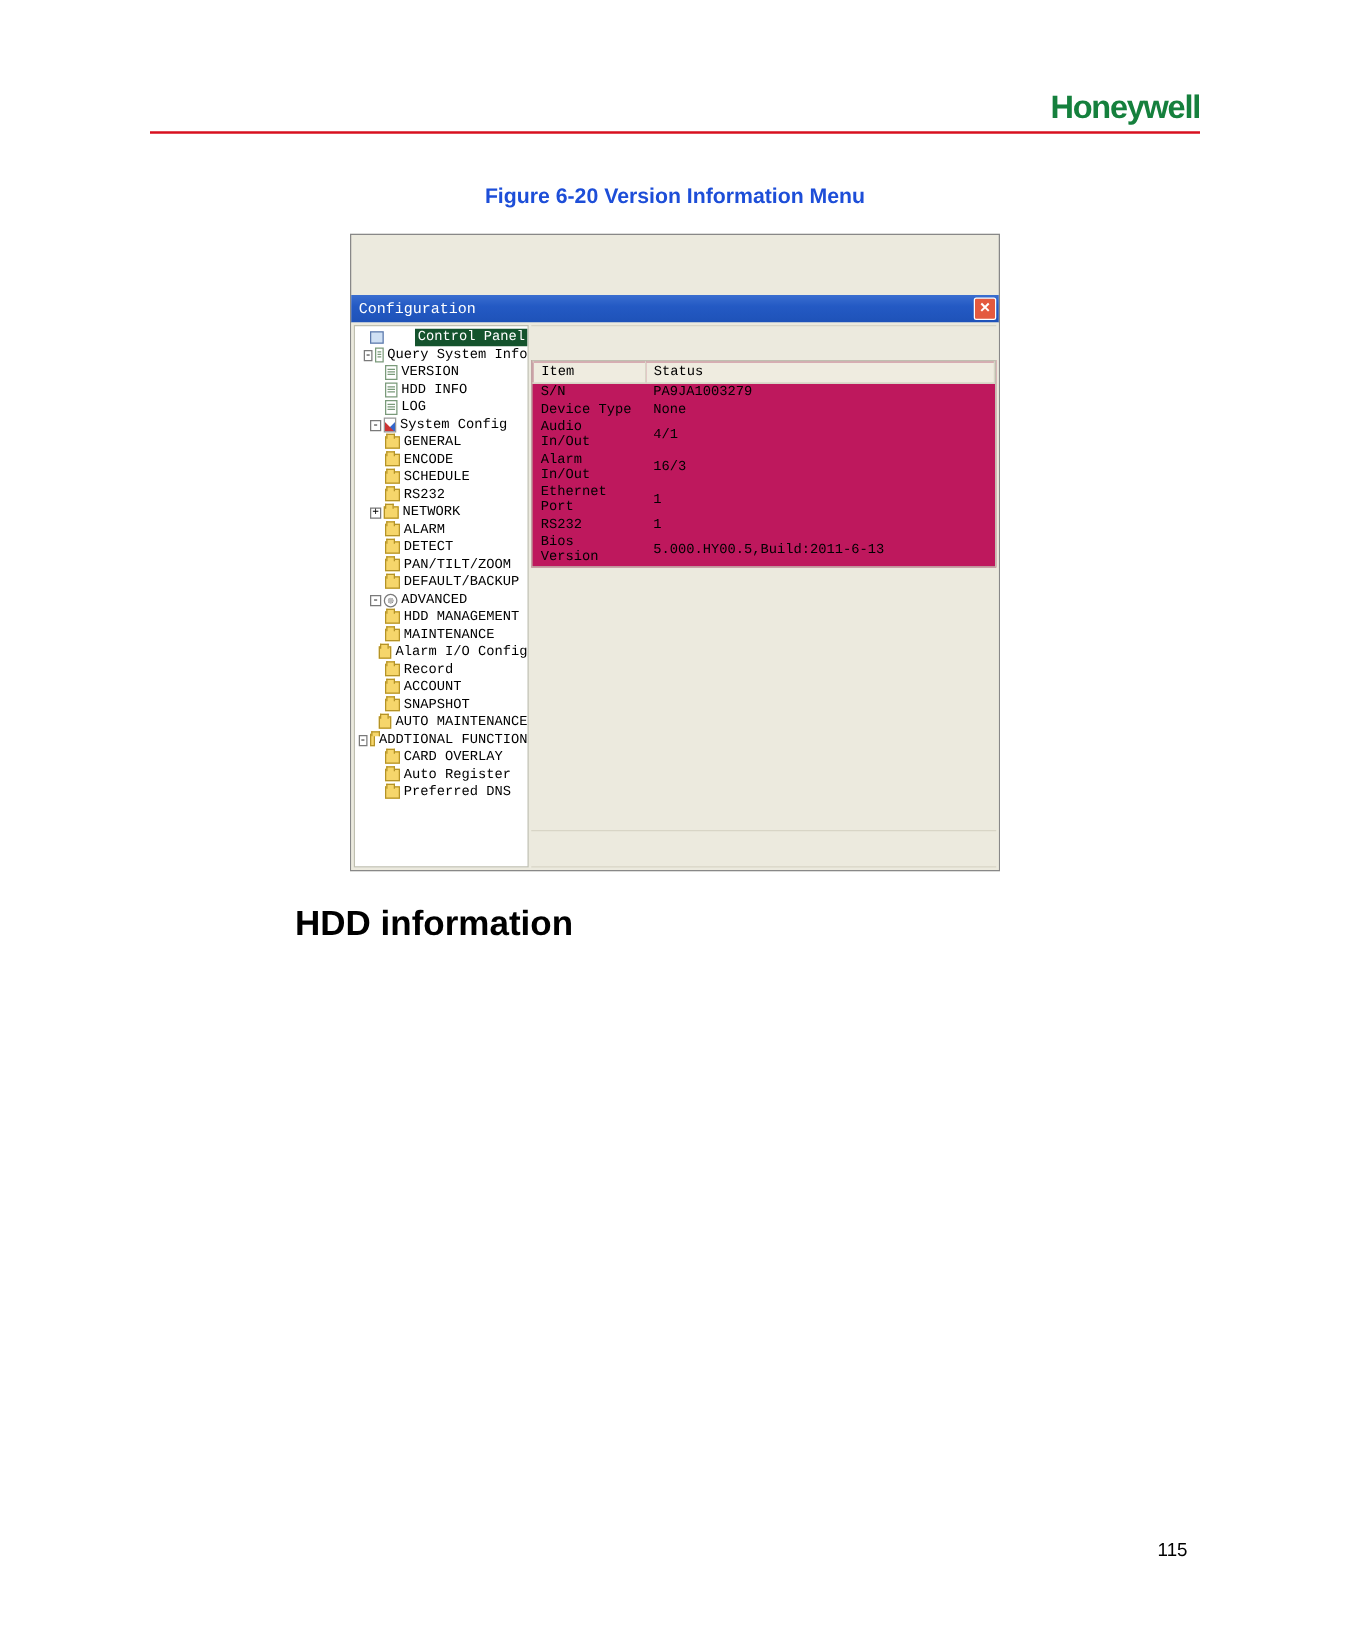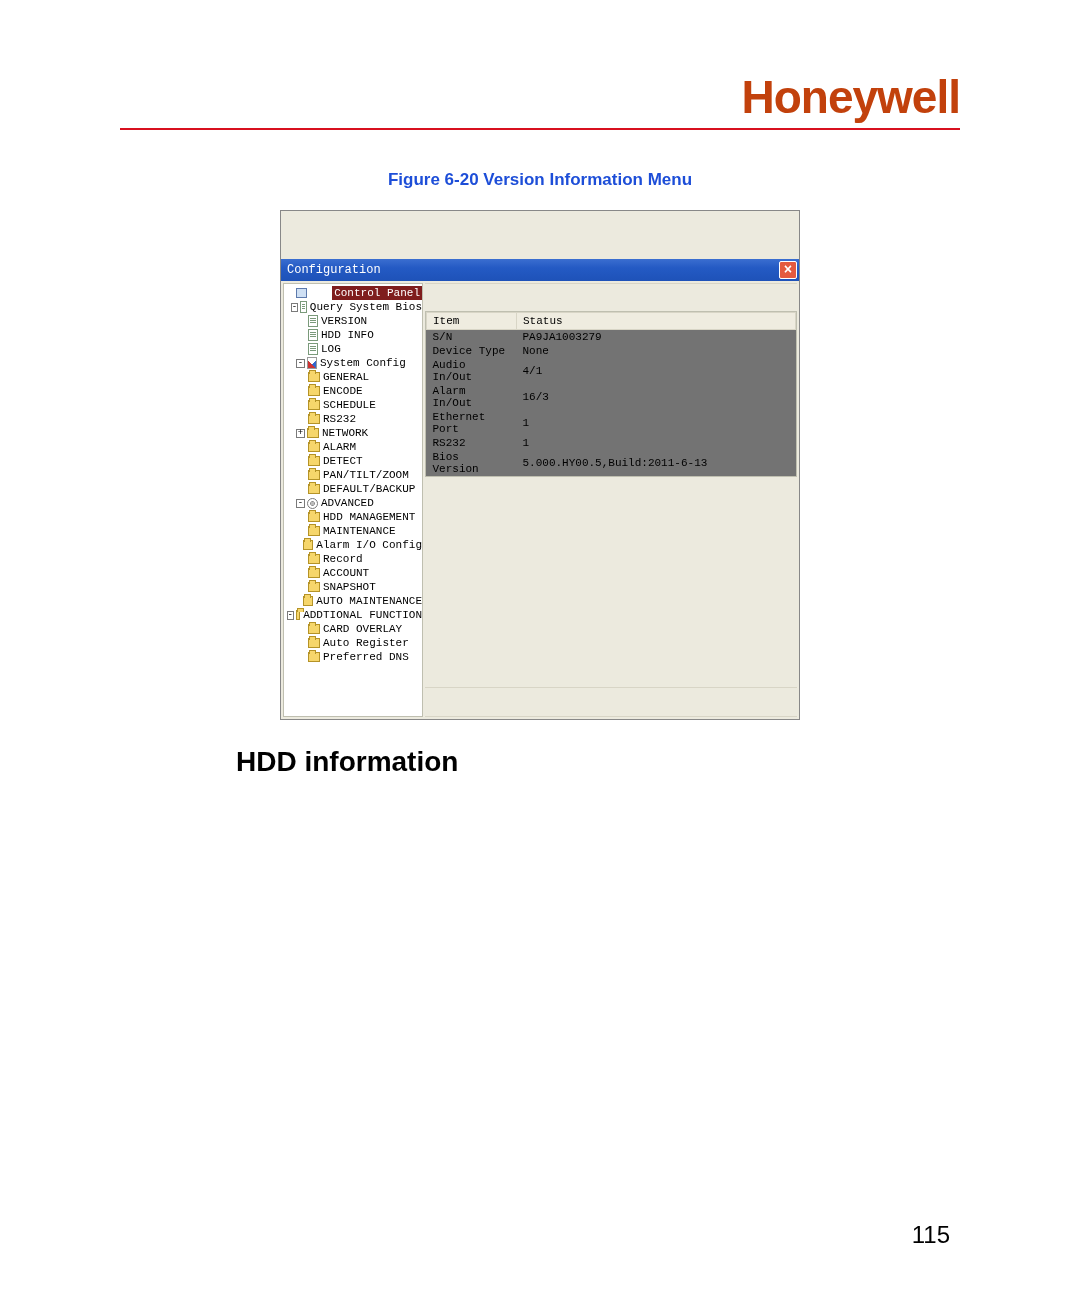--- a/index.html
+++ b/index.html
@@ -13,22 +13,22 @@
   .page {
     padding: 70px 120px 50px 120px;
   }
   .logo-wrap {
     text-align: right;
     margin-bottom: 4px;
   }
   .logo {
     font-family: Arial, Helvetica, sans-serif;
     font-weight: 900;
-    font-size: 46px;
-    color: #c2410c;
+    font-size: 26px;
+    color: #15803d;
     letter-spacing: -1px;
   }
   .red-rule {
     border: none;
     border-top: 2px solid #d8101f;
     margin-bottom: 40px;
   }
   .caption {
     text-align: center;
     color: #1d4ed8;
@@ -144,27 +144,27 @@
     border:1px solid #7a7a7a;
     display:inline-block; margin-right:3px;
   }
   .tool-ico{
     width:10px; height:12px;
     display:inline-block; margin-right:3px;
     background: linear-gradient(45deg,#c33 40%, transparent 42%), linear-gradient(-45deg,#36c 40%, transparent 42%);
     border:1px solid #999;
   }
   .sel {
-    background: #7f1d1d;
+    background: #14532d;
     color: #fff;
     padding: 0 2px;
     margin-left: 22px;
   }
   .table-wrap {
-    background:#737373;
+    background:#be185d;
     border:1px solid #bfbfb0;
     flex-shrink:0;
     margin-top:26px;
   }
   table.info {
     width: 100%;
     border-collapse: collapse;
     font-size: 11px;
   }
   table.info th {
@@ -205,21 +205,21 @@
     line-height: 24px;
     text-align: justify;
     color: #000;
     font-family: Arial, Helvetica, sans-serif;
   }
   .fig-ref { color: #d8101f; font-style: italic; }
   .page-num {
     position: absolute;
     bottom: 60px;
     right: 130px;
-    font-size: 24px;
+    font-size: 15px;
     color: #000;
   }
 </style>
 </head>
 <body>
 
 <div class="page">
   <div class="logo-wrap"><span class="logo">Honeywell</span></div>
   <hr class="red-rule">
 
@@ -235,21 +235,21 @@
       <div class="tree-pane">
         <div class="tree-row">
             <span class="ind"></span>
             <span class="panel-ico"></span>
             <span class="sel">Control Panel</span>
           </div>
         <div class="tree-row">
             <span class="ind"></span>
             <span class="exp">-</span>
             <span class="doc-ico"></span>
-            <span>Query System Bios</span>
+            <span>Query System Info</span>
           </div>
         <div class="tree-row">
             <span class="ind"></span>
             <span class="ind"></span>
             <span class="doc-ico"></span>
             <span>VERSION</span>
           </div>
         <div class="tree-row">
             <span class="ind"></span>
             <span class="ind"></span>

